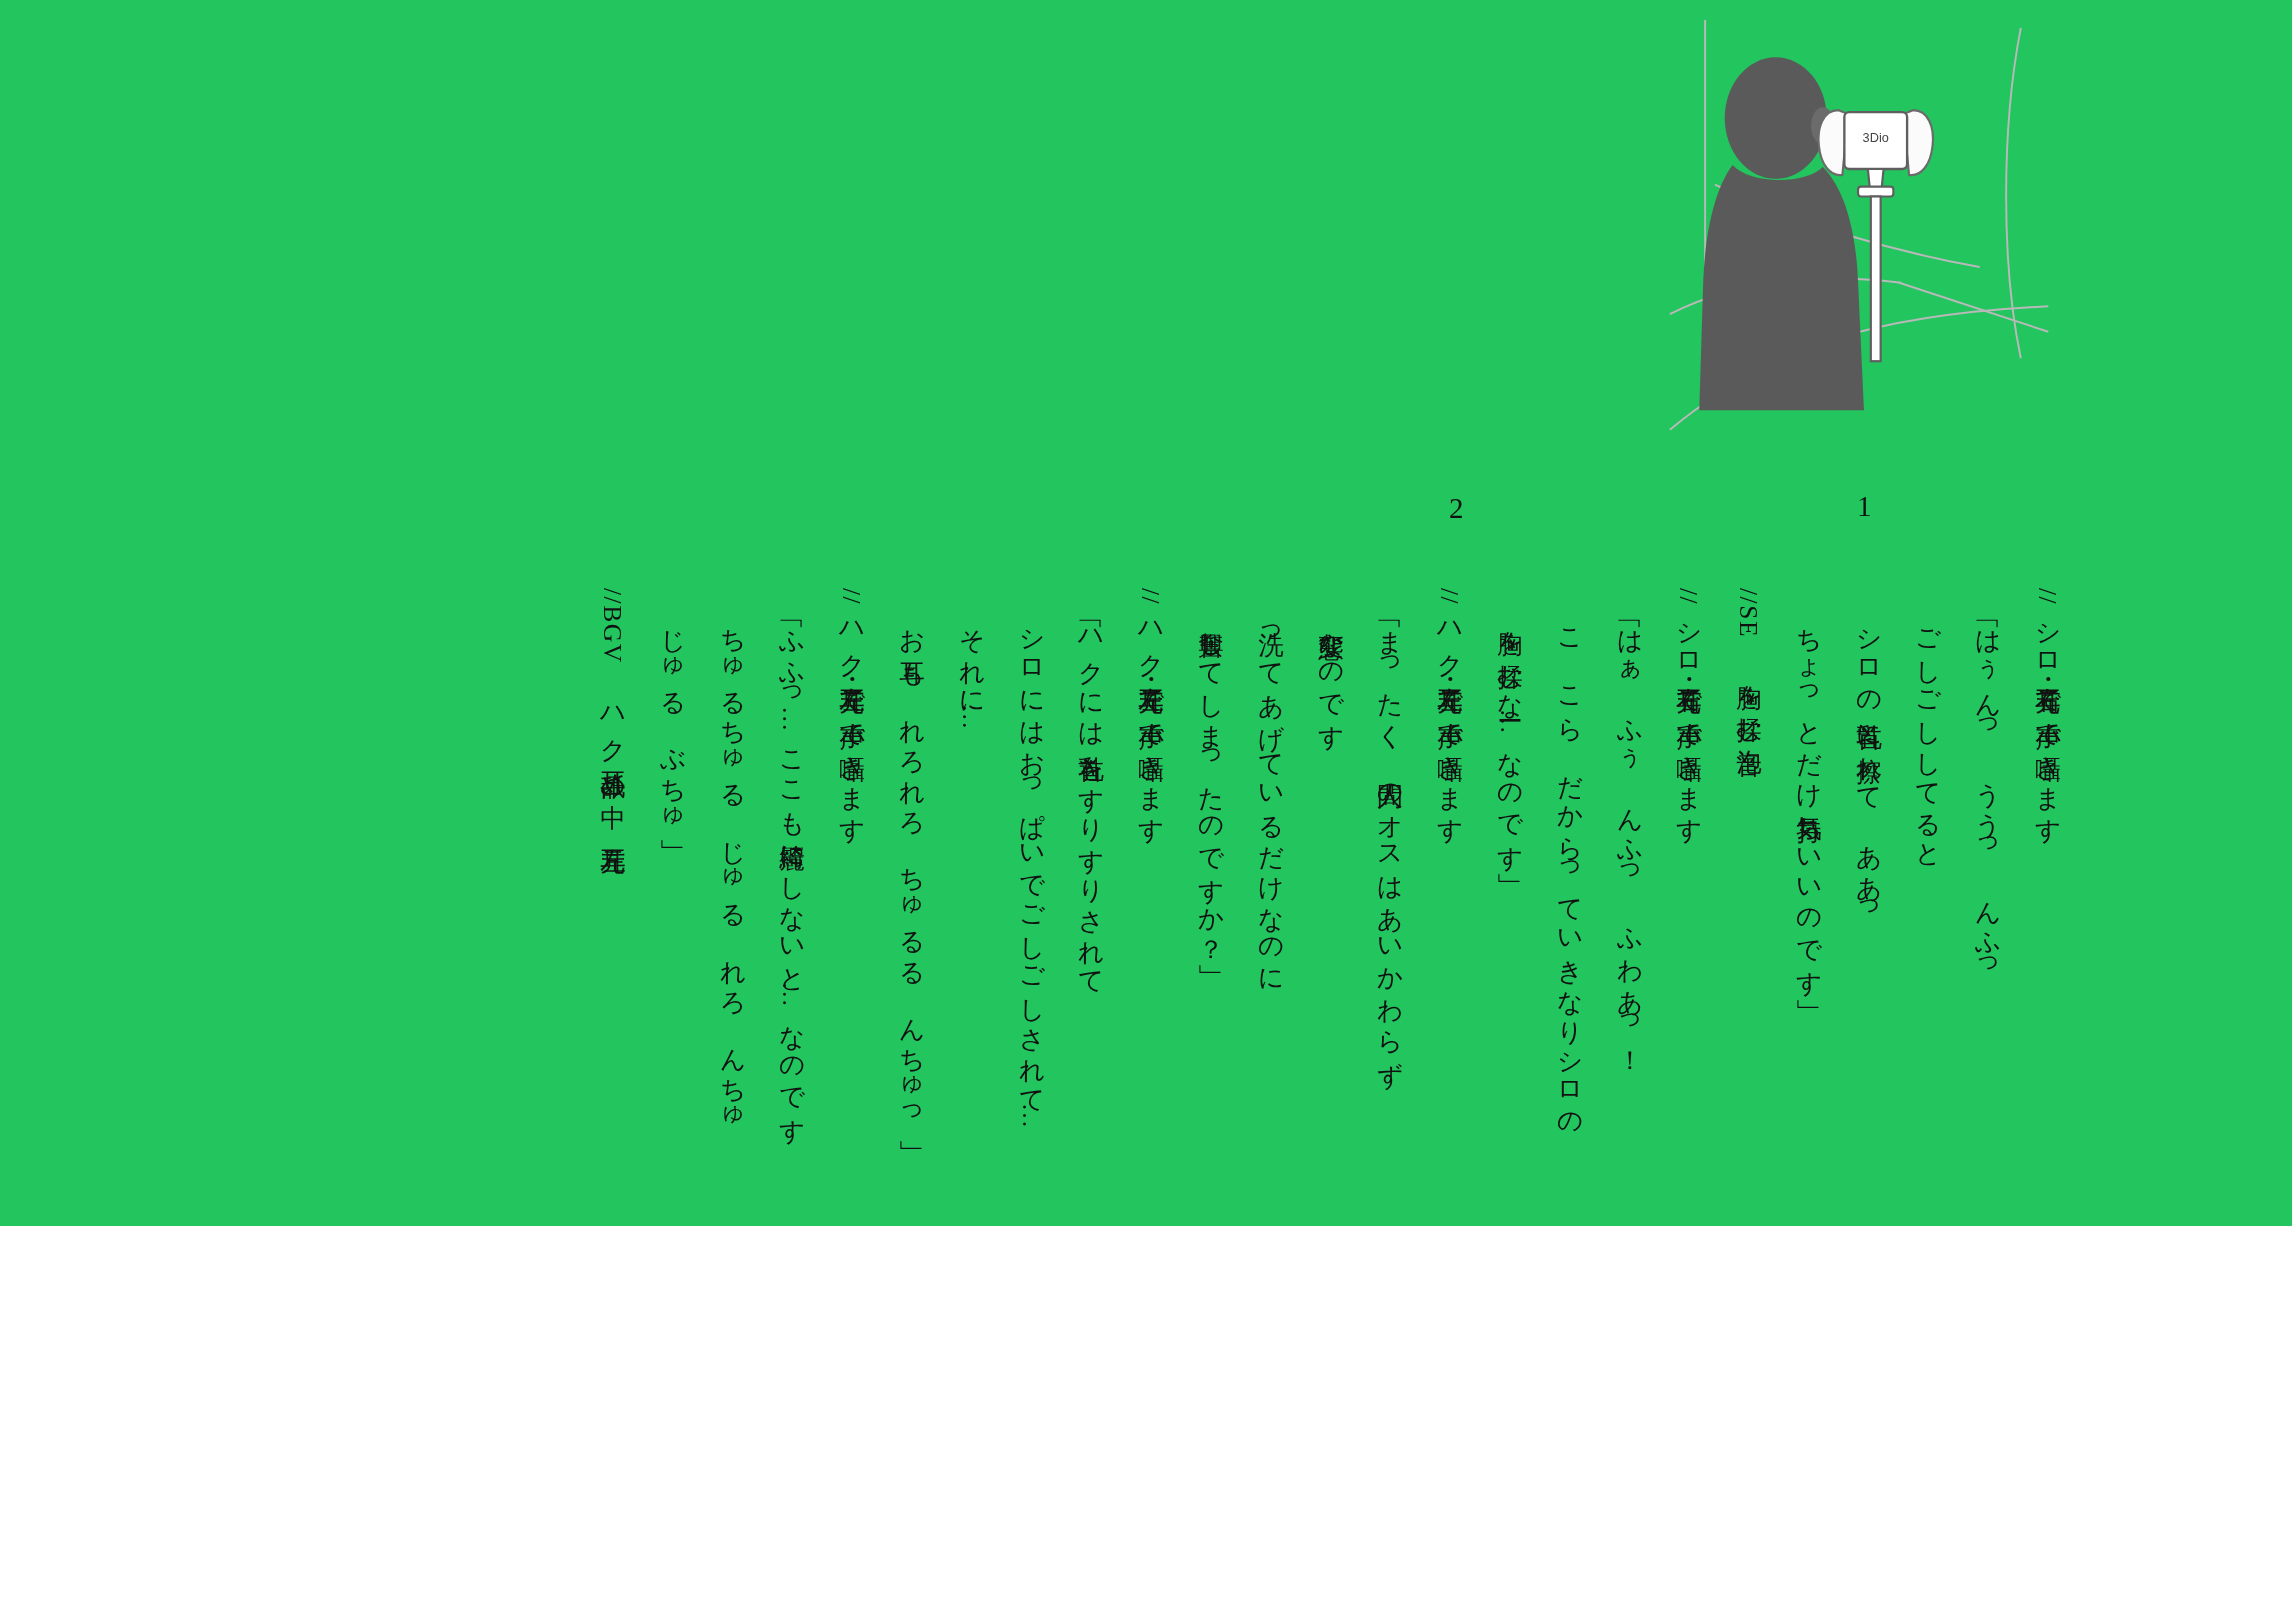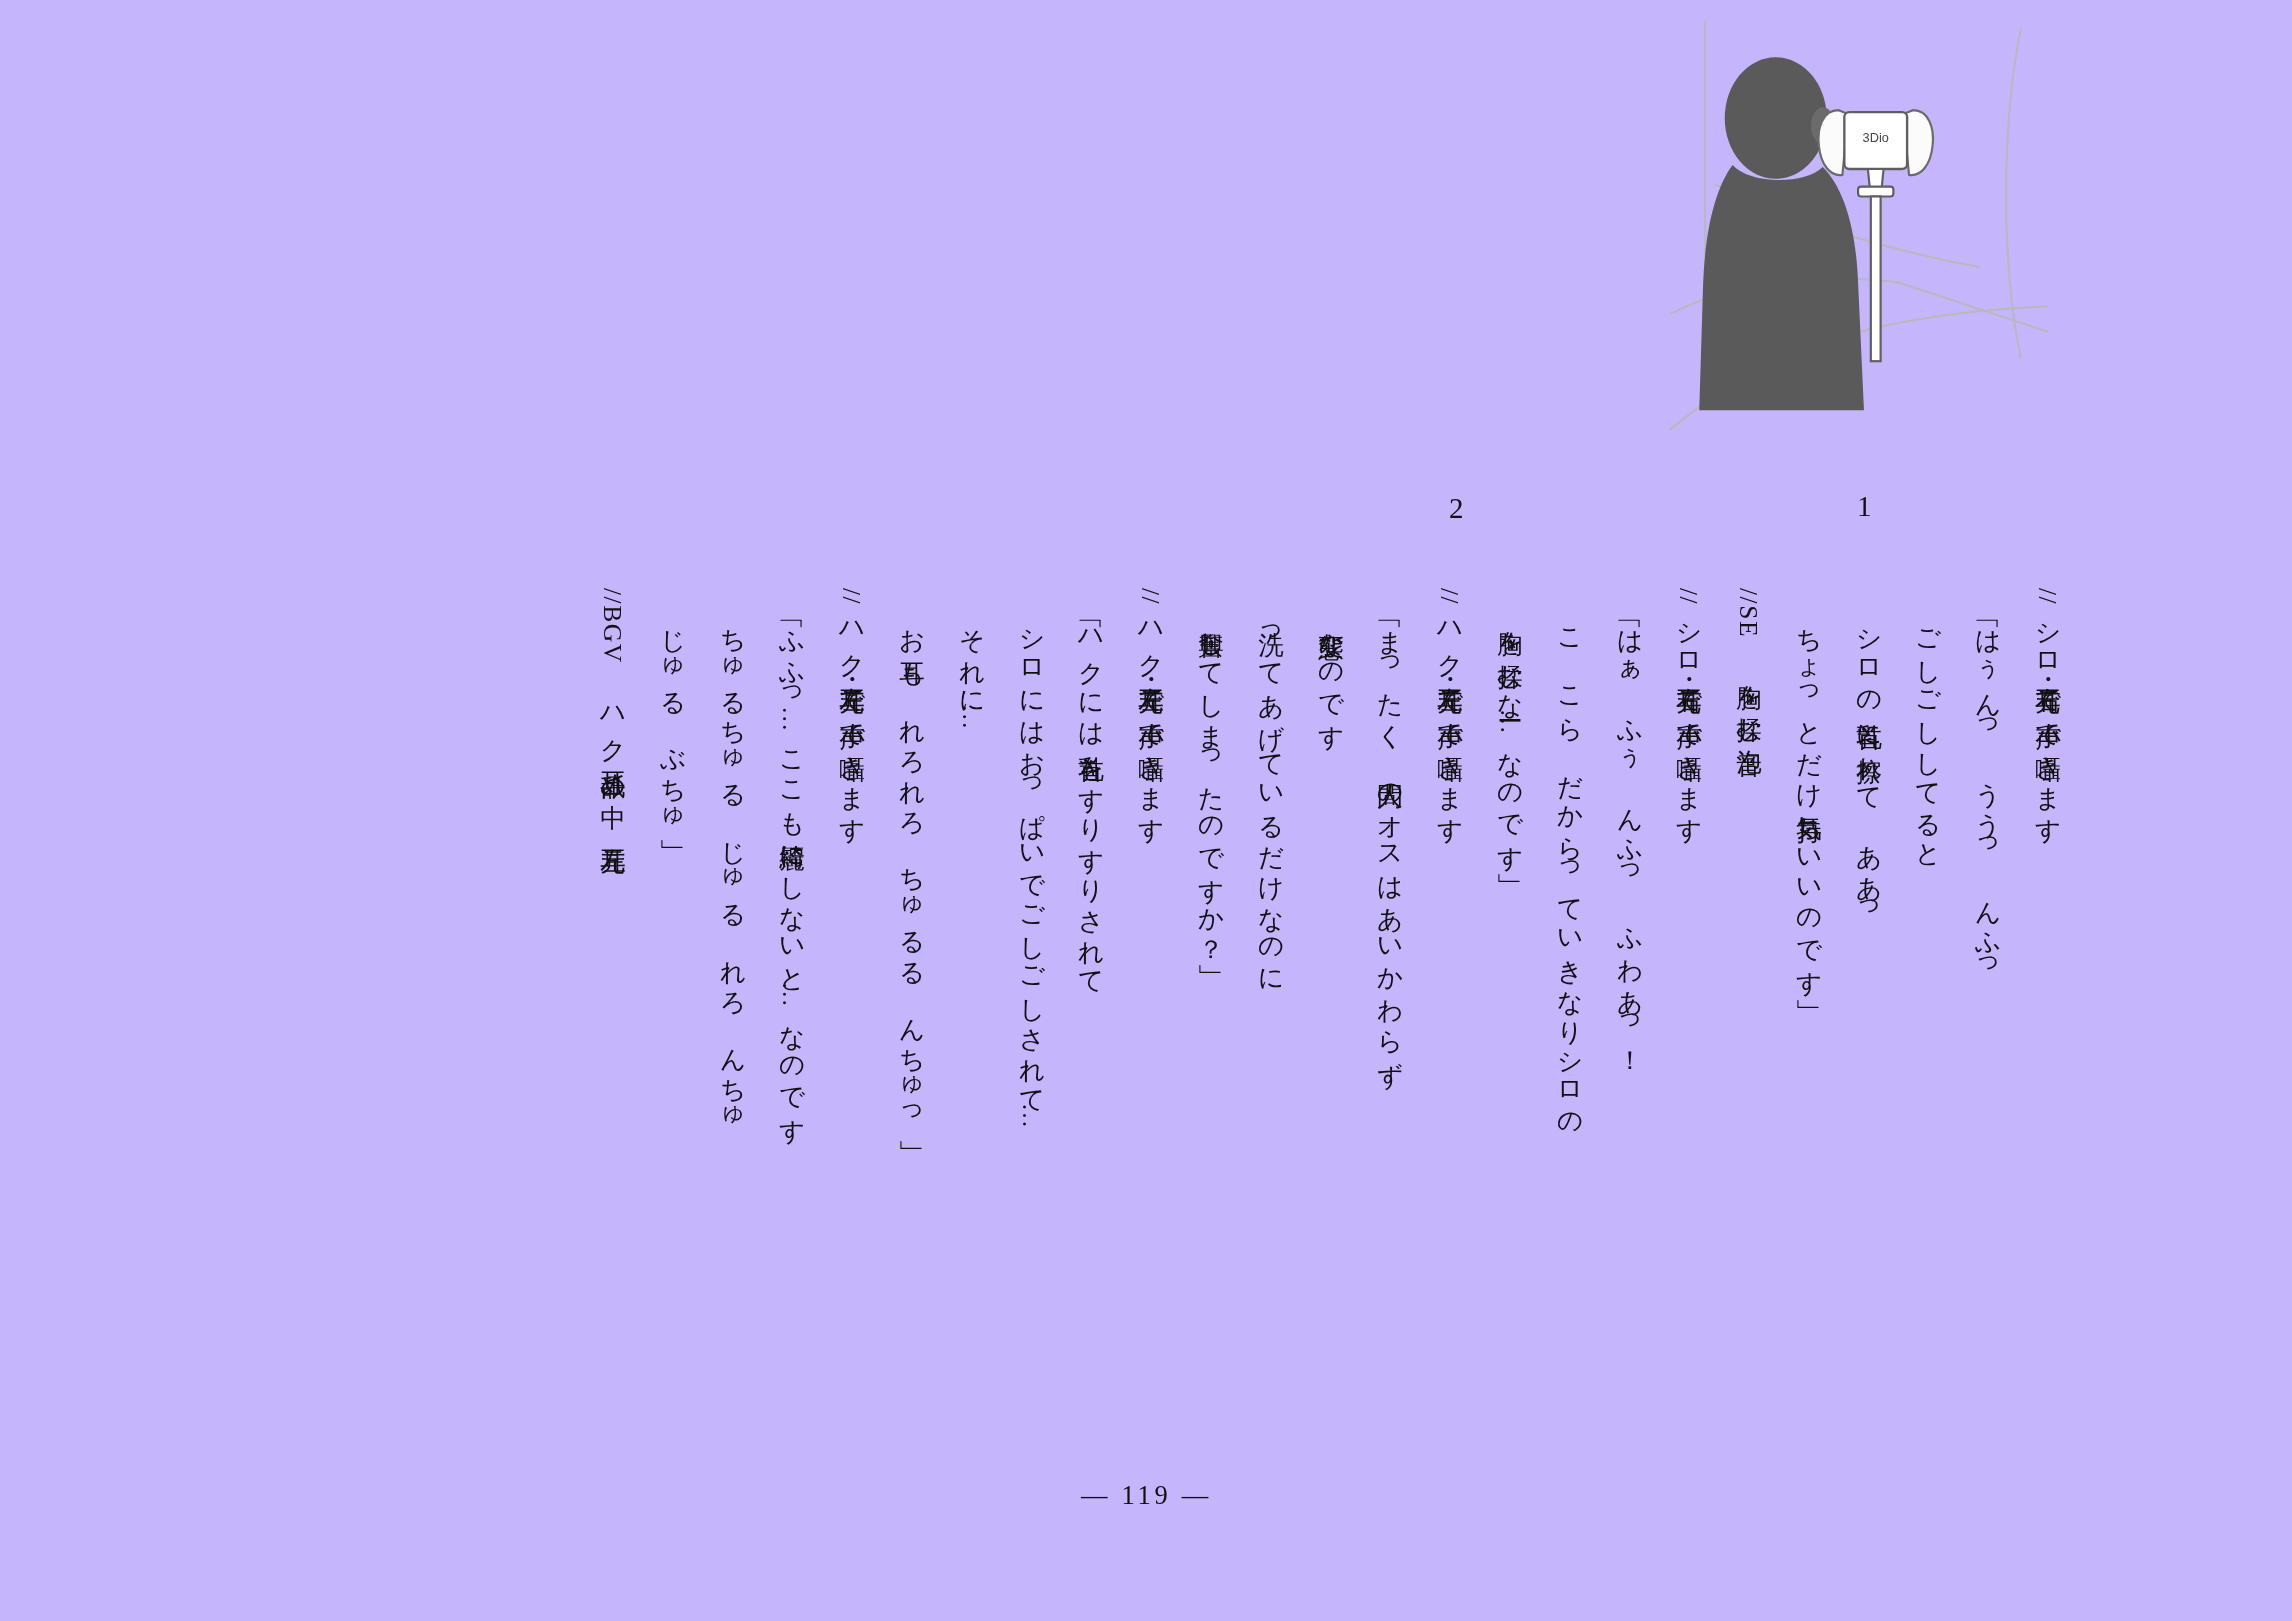--- a/index.html
+++ b/index.html
@@ -7,22 +7,22 @@
     padding: 0;
     background: #ffffff;
   }
   body {
     font-family: "Liberation Serif", "DejaVu Serif", serif;
     color: #1a1a1a;
   }
   .page {
     position: relative;
     width: 2293px;
-    height: 1621px;
-    background: #c4b5fd;
+    height: 1226px;
+    background: #22c55e;
     overflow: hidden;
   }
 
   
   .illustration {
     position: absolute;
     left: 1656px;
     top: 19.6px;
     width: 412px;
     height: 451px;

